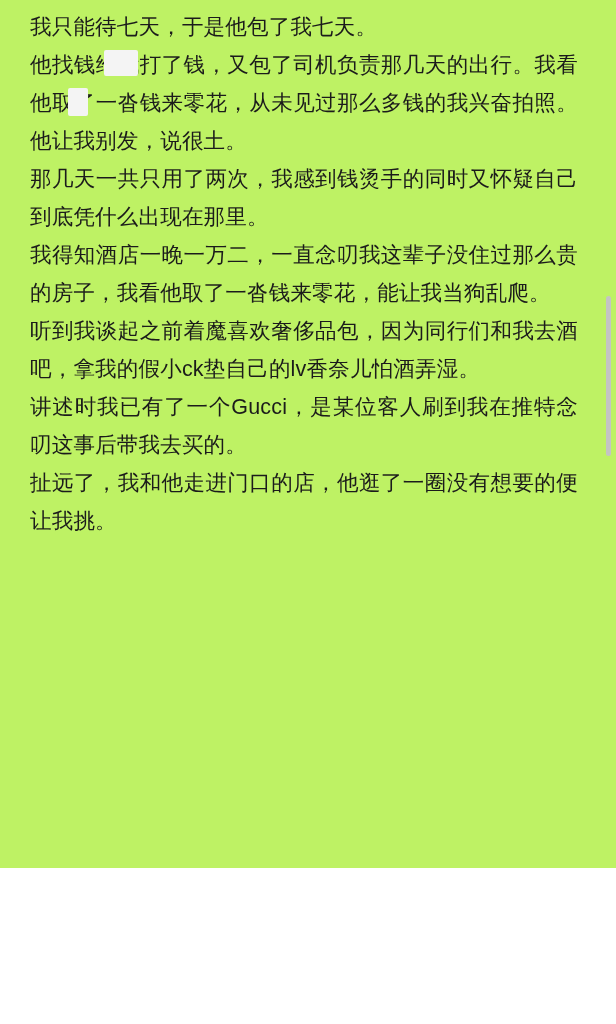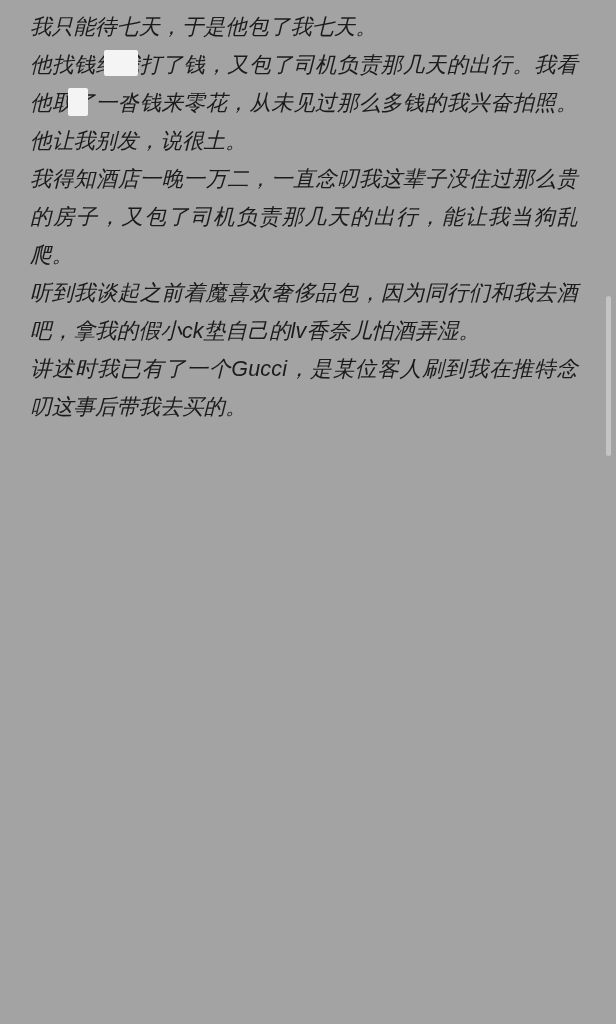--- a/index.html
+++ b/index.html
@@ -9,24 +9,23 @@
   }
   body {
     width: 616px;
     height: 1024px;
     font-family: "Liberation Sans", sans-serif;
     overflow: hidden;
   }
   #page {
     position: relative;
     width: 616px;
-    height: 1024px;
-    background: #a3a3a3;
+    height: 868px;
+    background: #bef264;
     box-sizing: border-box;
-    font-style: italic;
   }
   #text-body {
     position: absolute;
     left: 0;
     top: 0;
     width: 600px;
     padding: 8px 22px 0 30px;
     box-sizing: border-box;
   }
   .para {
@@ -76,22 +75,24 @@
 
 <div id="page">
 
   <div id="text-body">
     <p class="para">我只能待七天，于是他包了我七天。</p>
     <div class="para smudged-1">
       <span>他找钱给我打了钱，又包了司机负责那几天的出行。我看他取了一沓钱来零花，从未见过那么多钱的我兴奋拍照。他让我别发，说很土。</span>
       <span class="smudge" id="smudge-a"></span>
       <span class="smudge" id="smudge-b"></span>
     </div>
-    <p class="para">我得知酒店一晚一万二，一直念叨我这辈子没住过那么贵的房子，又包了司机负责那几天的出行，能让我当狗乱爬。</p>
+    <p class="para">那几天一共只用了两次，我感到钱烫手的同时又怀疑自己到底凭什么出现在那里。</p>
+    <p class="para">我得知酒店一晚一万二，一直念叨我这辈子没住过那么贵的房子，我看他取了一沓钱来零花，能让我当狗乱爬。</p>
     <p class="para">听到我谈起之前着魔喜欢奢侈品包，因为同行们和我去酒吧，拿我的假小ck垫自己的lv香奈儿怕酒弄湿。</p>
     <p class="para">讲述时我已有了一个Gucci，是某位客人刷到我在推特念叨这事后带我去买的。</p>
+    <p class="para">扯远了，我和他走进门口的店，他逛了一圈没有想要的便让我挑。</p>
   </div>
 
   <div id="scrollbar-track">
     <div id="scrollbar-thumb"></div>
   </div>
 
 </div>
 
 </body></html>

